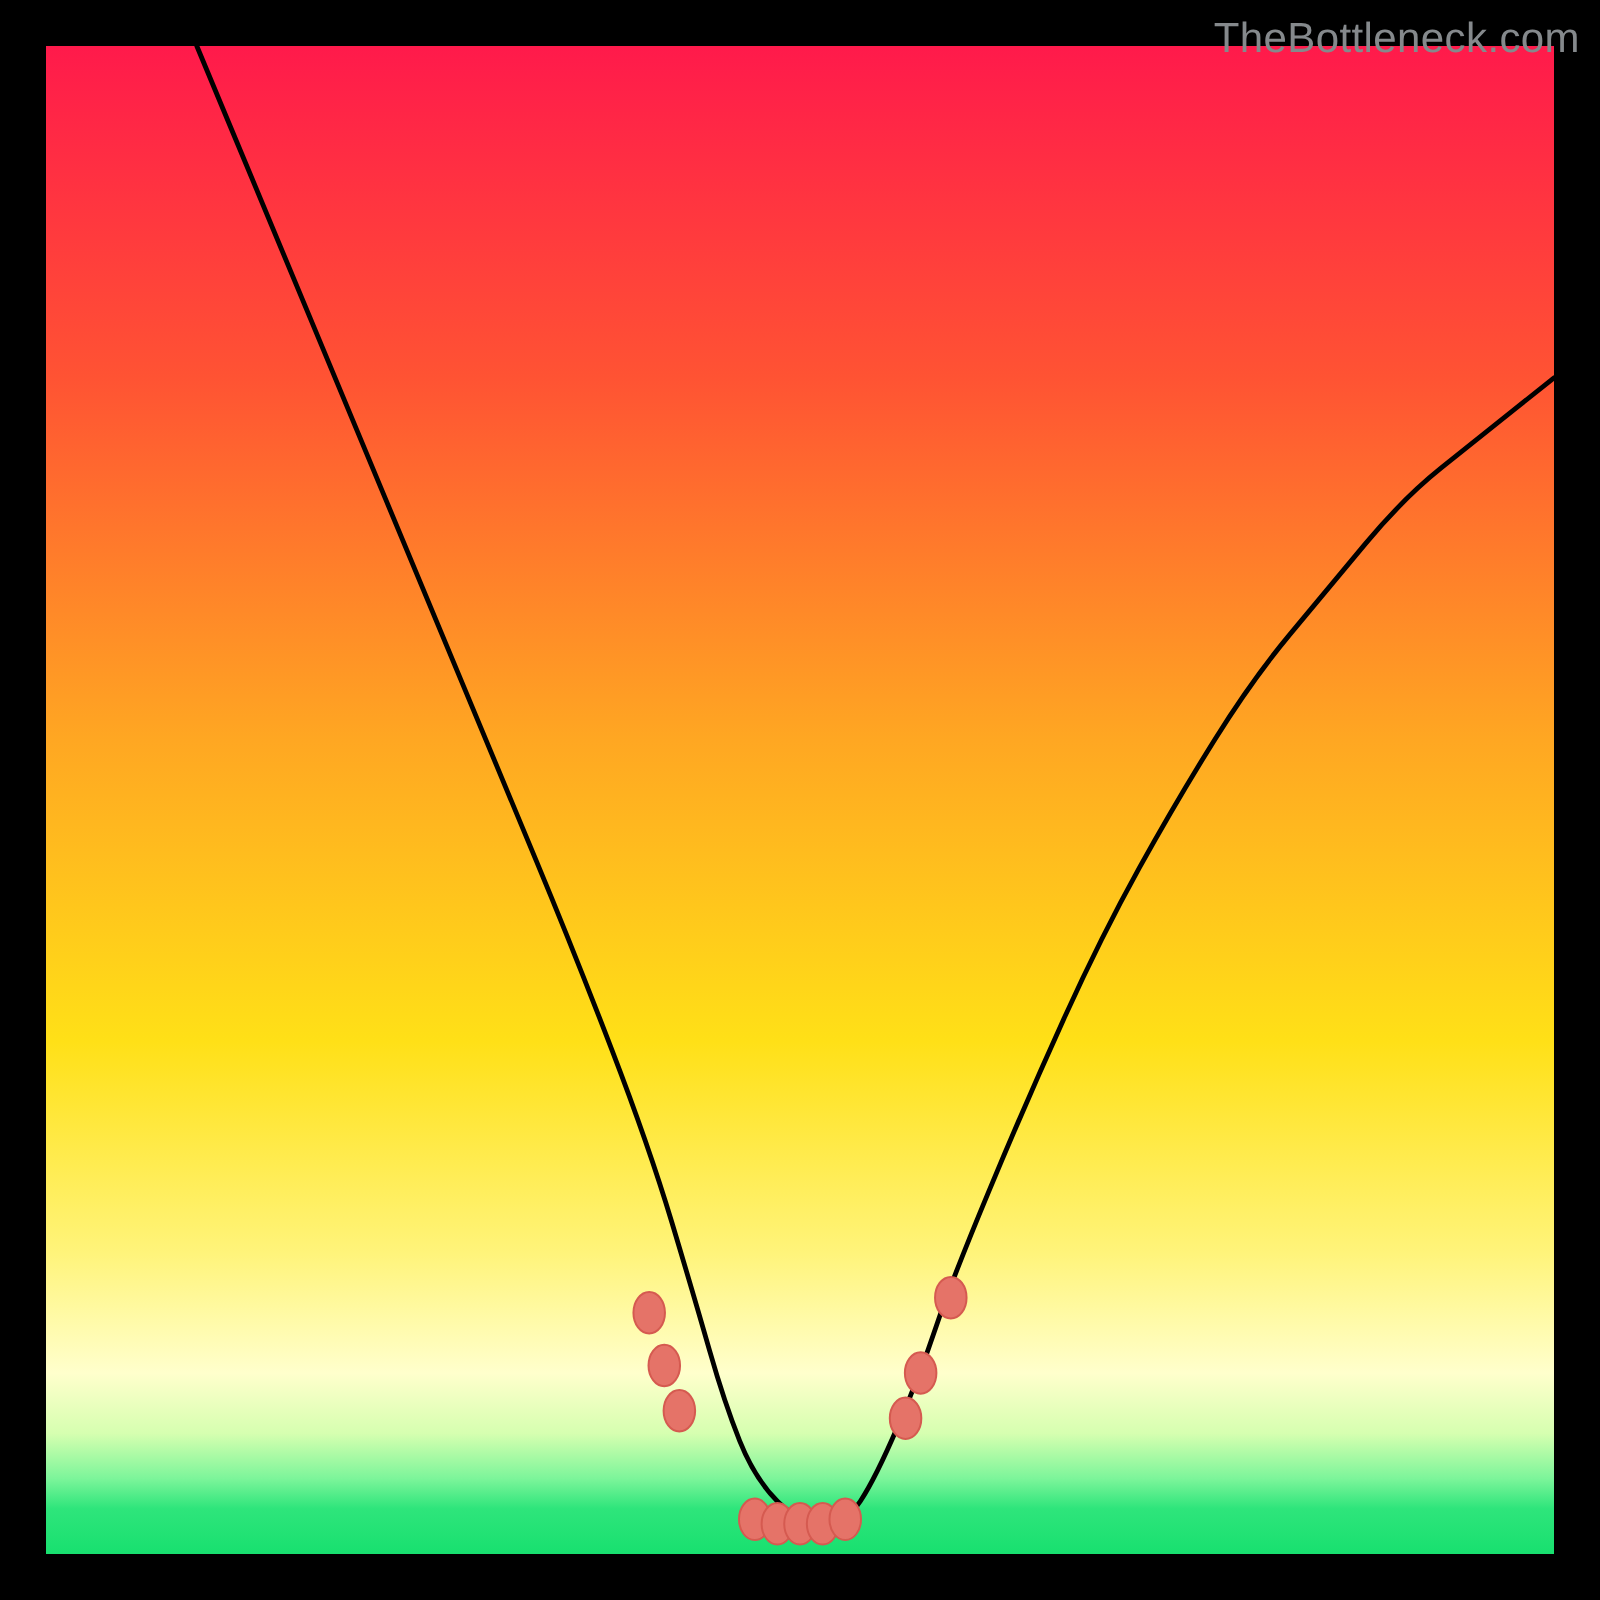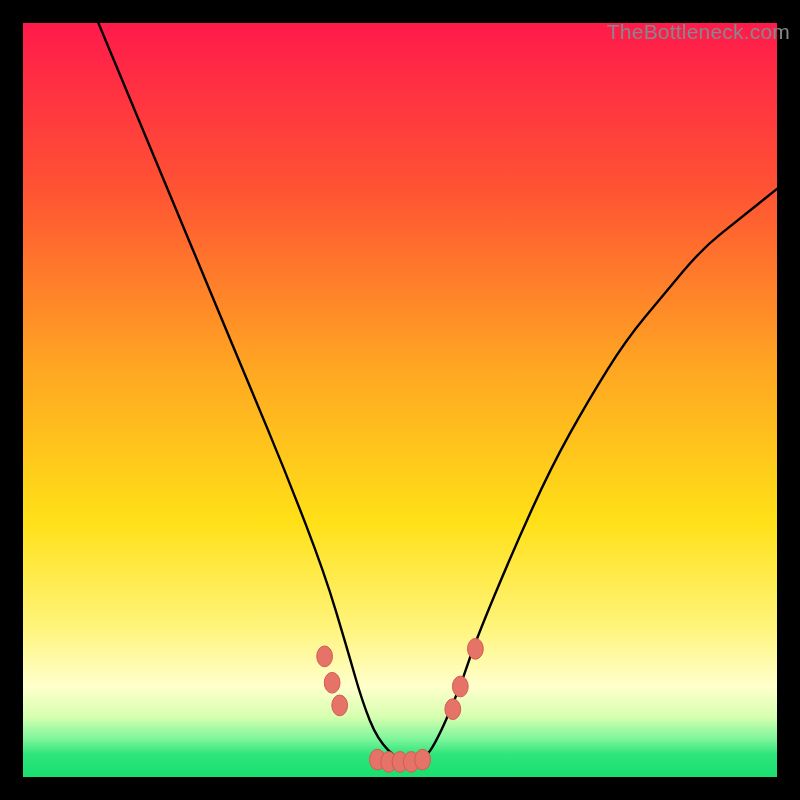--- a/index.html
+++ b/index.html
@@ -37,21 +37,21 @@
   svg.curve {
     position: absolute;
     left: 0;
     top: 0;
     width: 754px;
     height: 754px;
     overflow: visible;
   }
   .watermark {
     position: absolute;
-    top: 20px;
+    top: 8px;
     right: 10px;
     font-family: Arial, Helvetica, sans-serif;
     font-size: 21px;
     color: #85898c;
     letter-spacing: 0.2px;
     user-select: none;
   }
 </style>
 </head>
 <body>

